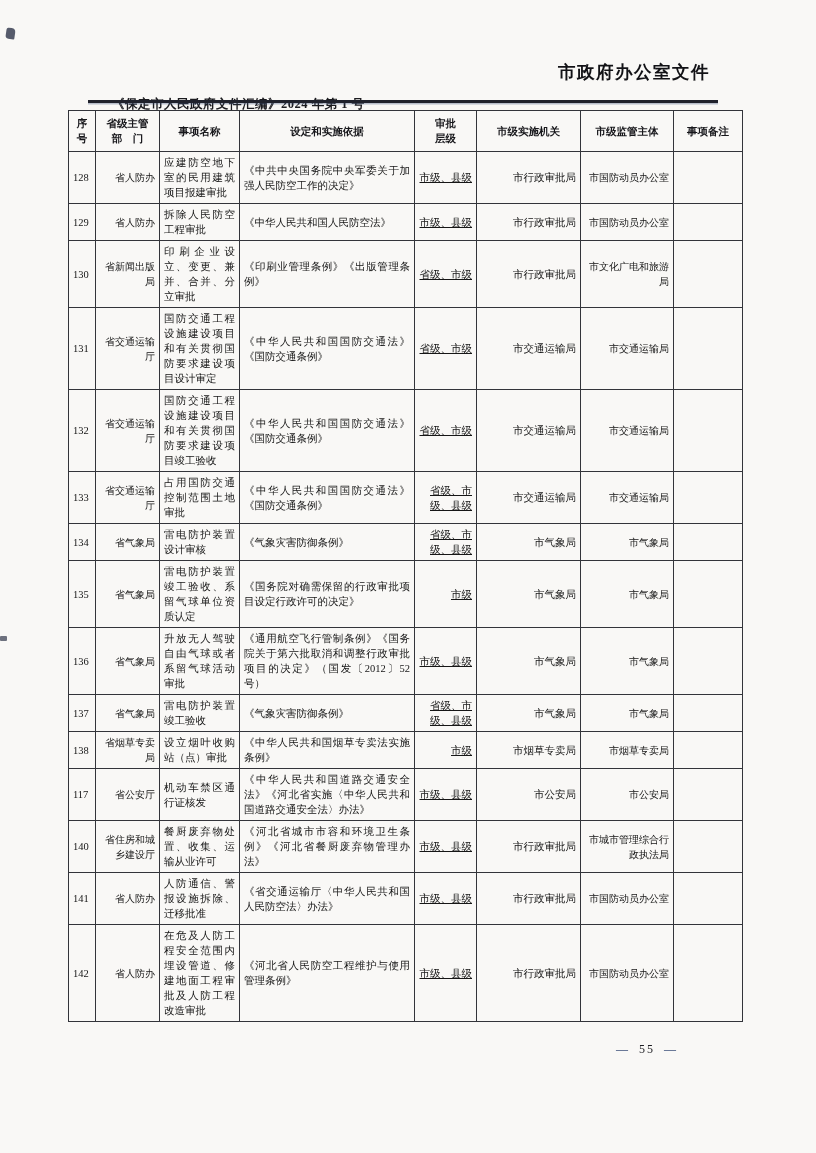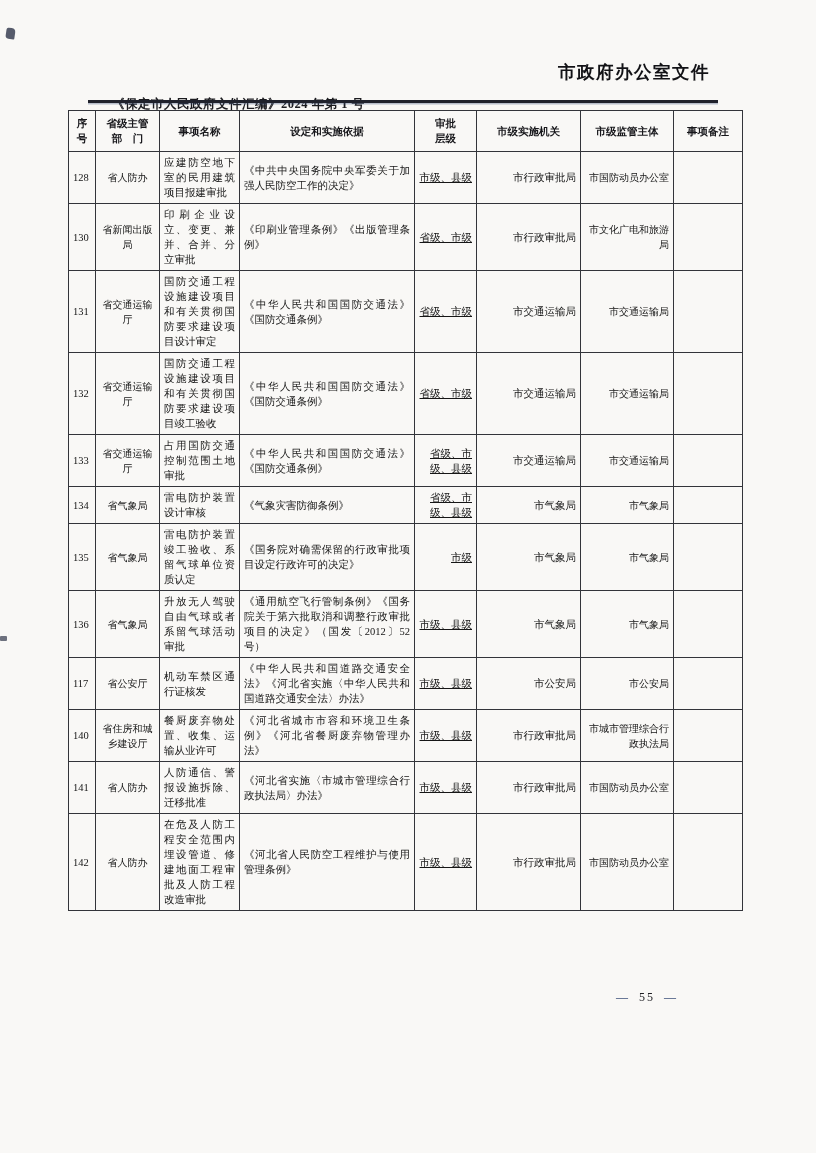--- a/index.html
+++ b/index.html
@@ -47,31 +47,31 @@
     vertical-align:middle;
     word-break:break-all;
     overflow:hidden;
   }
   table.approval { border:1.5px solid #2b2c33; }
   table.approval th {
     font-weight:700; text-align:center; white-space:pre-line;
     padding:5px 2px; color:#17171b;
   }
   td.col-no   { padding:3px 1px; }
-  td.col-dept { text-align:center; font-size:10px; padding:3px 1px; }
+  td.col-dept { text-align:right; font-size:10px; padding:3px 1px; }
   td.col-item { text-align:justify; padding:3px 6px; }
   td.col-basis{ text-align:justify; padding:3px 6px; }
   td.col-level{ text-align:right; padding:3px 3px 3px 5px;text-decoration:underline; }
   td.col-impl { text-align:right; }
   td.col-supervisor { text-align:right; font-size:10px; padding:3px 2px; }
   td.col-note { text-align:center; }
 
   
   .footer {
-    position:absolute; top:990px; left:612px;
+    position:absolute; top:1042px; left:612px;
     font-size:12px; letter-spacing:2px; color:#26262a;
   }
   .footer .dash { color:#57688c; font-weight:700; padding:0 4px; }
   .footer .num  { color:#1d1d22; }
 </style>
 </head>
 <body>
 
 <div class="page">
 
@@ -113,20 +113,30 @@
           <td class="col-no">128</td>
           <td class="col-dept">省人防办</td>
           <td class="col-item">应建防空地下室的民用建筑项目报建审批</td>
           <td class="col-basis">《中共中央国务院中央军委关于加强人民防空工作的决定》</td>
           <td class="col-level">市级、县级</td>
           <td class="col-impl">市行政审批局</td>
           <td class="col-supervisor">市国防动员办公室</td>
           <td class="col-note"></td>
         </tr>
         <tr>
+          <td class="col-no">129</td>
+          <td class="col-dept">省人防办</td>
+          <td class="col-item">拆除人民防空工程审批</td>
+          <td class="col-basis">《中华人民共和国人民防空法》</td>
+          <td class="col-level">市级、县级</td>
+          <td class="col-impl">市行政审批局</td>
+          <td class="col-supervisor">市国防动员办公室</td>
+          <td class="col-note"></td>
+        </tr>
+        <tr>
           <td class="col-no">130</td>
           <td class="col-dept">省新闻出版局</td>
           <td class="col-item">印刷企业设立、变更、兼并、合并、分立审批</td>
           <td class="col-basis">《印刷业管理条例》《出版管理条例》</td>
           <td class="col-level">省级、市级</td>
           <td class="col-impl">市行政审批局</td>
           <td class="col-supervisor">市文化广电和旅游局</td>
           <td class="col-note"></td>
         </tr>
         <tr>
@@ -183,20 +193,40 @@
           <td class="col-no">136</td>
           <td class="col-dept">省气象局</td>
           <td class="col-item">升放无人驾驶自由气球或者系留气球活动审批</td>
           <td class="col-basis">《通用航空飞行管制条例》《国务院关于第六批取消和调整行政审批项目的决定》（国发〔2012〕52 号）</td>
           <td class="col-level">市级、县级</td>
           <td class="col-impl">市气象局</td>
           <td class="col-supervisor">市气象局</td>
           <td class="col-note"></td>
         </tr>
         <tr>
+          <td class="col-no">137</td>
+          <td class="col-dept">省气象局</td>
+          <td class="col-item">雷电防护装置竣工验收</td>
+          <td class="col-basis">《气象灾害防御条例》</td>
+          <td class="col-level">省级、市级、县级</td>
+          <td class="col-impl">市气象局</td>
+          <td class="col-supervisor">市气象局</td>
+          <td class="col-note"></td>
+        </tr>
+        <tr>
+          <td class="col-no">138</td>
+          <td class="col-dept">省烟草专卖局</td>
+          <td class="col-item">设立烟叶收购站（点）审批</td>
+          <td class="col-basis">《中华人民共和国烟草专卖法实施条例》</td>
+          <td class="col-level">市级</td>
+          <td class="col-impl">市烟草专卖局</td>
+          <td class="col-supervisor">市烟草专卖局</td>
+          <td class="col-note"></td>
+        </tr>
+        <tr>
           <td class="col-no">117</td>
           <td class="col-dept">省公安厅</td>
           <td class="col-item">机动车禁区通行证核发</td>
           <td class="col-basis">《中华人民共和国道路交通安全法》《河北省实施〈中华人民共和国道路交通安全法〉办法》</td>
           <td class="col-level">市级、县级</td>
           <td class="col-impl">市公安局</td>
           <td class="col-supervisor">市公安局</td>
           <td class="col-note"></td>
         </tr>
         <tr>
@@ -206,21 +236,21 @@
           <td class="col-basis">《河北省城市市容和环境卫生条例》《河北省餐厨废弃物管理办法》</td>
           <td class="col-level">市级、县级</td>
           <td class="col-impl">市行政审批局</td>
           <td class="col-supervisor">市城市管理综合行政执法局</td>
           <td class="col-note"></td>
         </tr>
         <tr>
           <td class="col-no">141</td>
           <td class="col-dept">省人防办</td>
           <td class="col-item">人防通信、警报设施拆除、迁移批准</td>
-          <td class="col-basis">《河北省实施〈市城市管理综合行政执法局〉办法》</td>
+          <td class="col-basis">《省交通运输厅〈中华人民共和国人民防空法〉办法》</td>
           <td class="col-level">市级、县级</td>
           <td class="col-impl">市行政审批局</td>
           <td class="col-supervisor">市国防动员办公室</td>
           <td class="col-note"></td>
         </tr>
         <tr>
           <td class="col-no">142</td>
           <td class="col-dept">省人防办</td>
           <td class="col-item">在危及人防工程安全范围内埋设管道、修建地面工程审批及人防工程改造审批</td>
           <td class="col-basis">《河北省人民防空工程维护与使用管理条例》</td>

